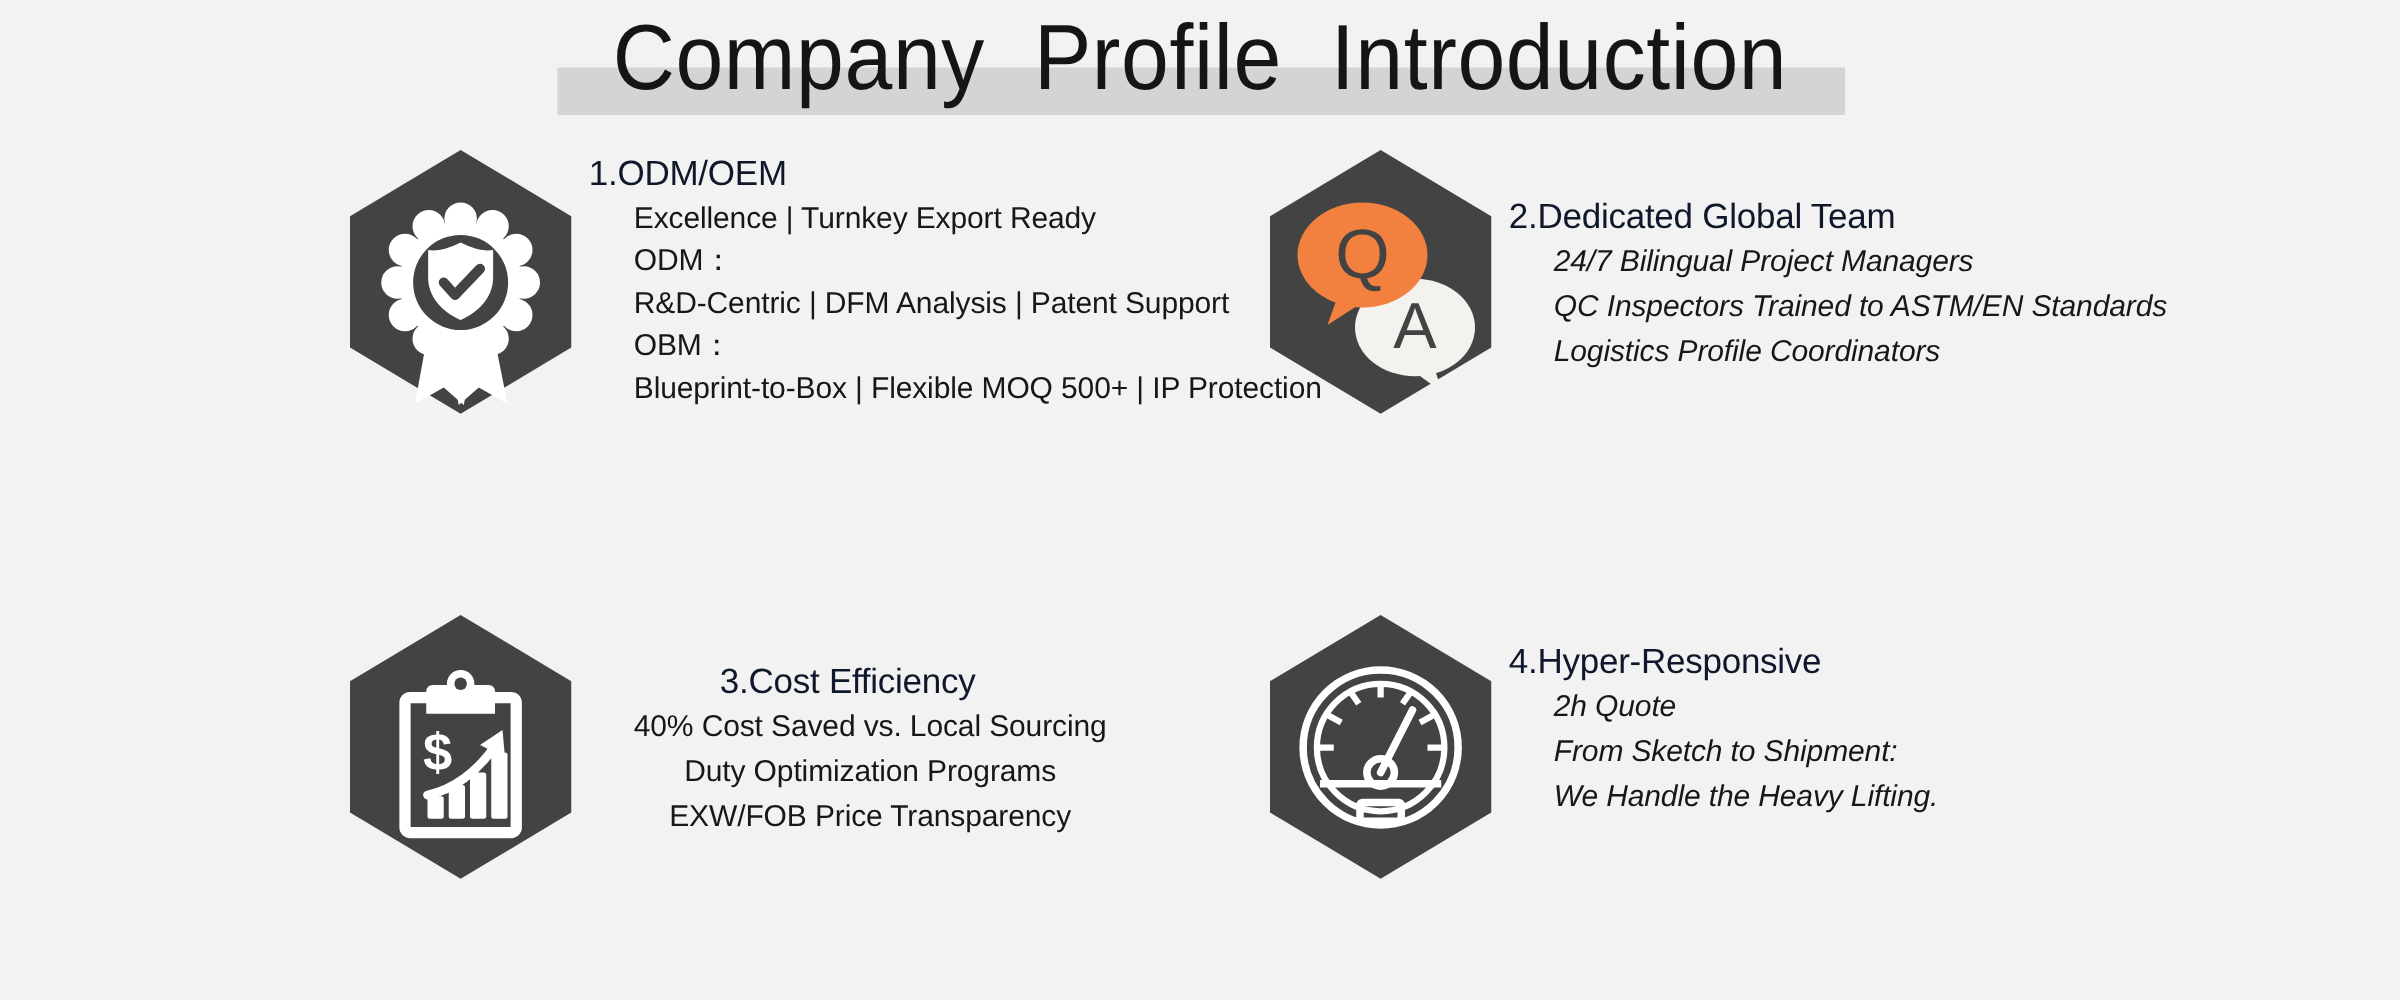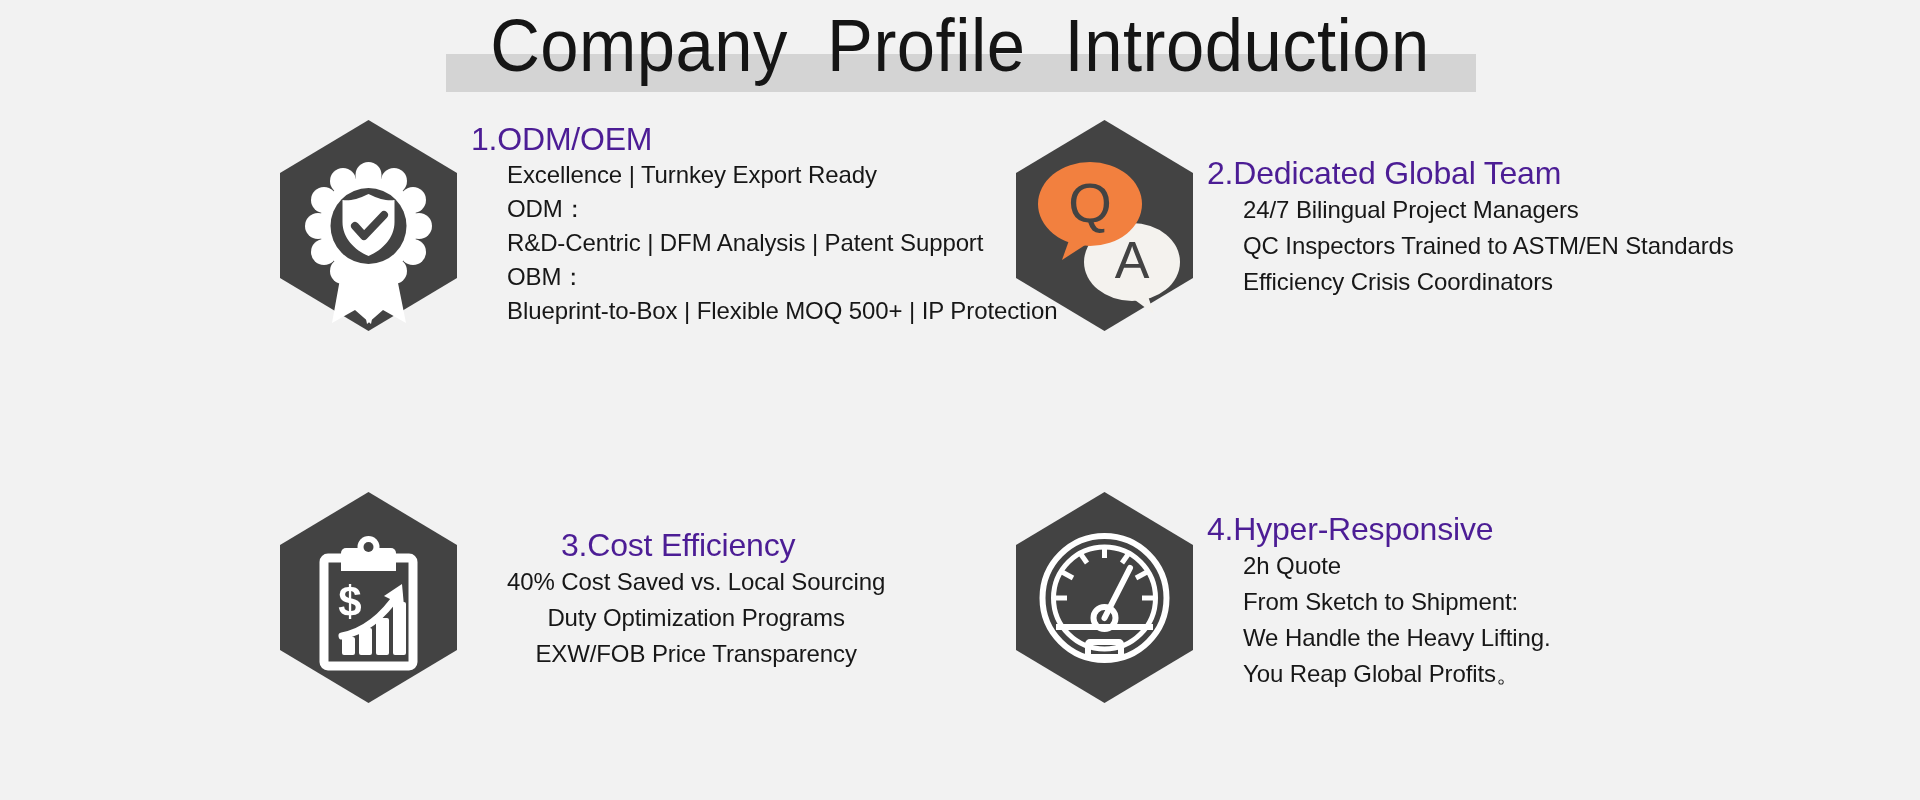--- a/index.html
+++ b/index.html
@@ -79,44 +79,44 @@
     width: 185px;
     height: 215px;
   }
 
   .card-text {
     padding-left: 10px;
     padding-top: 6px;
     color: #1a1a1a;
   }
   .card-title {
-    font-size: 32px;
+    font-size: 28px;
     line-height: 34px;
     font-weight: 500;
-    color: #4c1d95;
+    color: #0f172a;
     white-space: nowrap;
     margin-bottom: 2px;
     letter-spacing: -0.2px;
   }
   .card-line {
     font-size: 24px;
     line-height: 34px;
     font-weight: 400;
     color: #171717;
     white-space: nowrap;
     letter-spacing: -0.1px;
     margin-left: 36px;
   }
   .card-1 .card-text { padding-top: 4px; }
   .card-2 .card-text { padding-top: 38px; }
   .card-3 .card-text { padding-top: 38px; text-align: center; }
   .card-4 .card-text { padding-top: 22px; }
 
   .card-2 .card-line,
-  .card-4 .card-line { line-height: 36px; }
+  .card-4 .card-line { line-height: 36px; font-style: italic; }
   .card-3 .card-line { line-height: 36px; }
 </style>
 </head>
 <body>
 
 <div id="title-area">
   <div id="title-band"></div>
   <div id="page-title">Company  Profile  Introduction</div>
 </div>
 
@@ -177,21 +177,21 @@
           <ellipse cx="78" cy="86" rx="52" ry="42" fill="#f2803f"></ellipse>
           <polygon points="60,114 50,142 84,120" fill="#f2803f"></polygon>
           <text x="78" y="104" font-family="'Liberation Sans', sans-serif" font-size="56" font-weight="400" fill="#434343" text-anchor="middle">Q</text>
         </g>
       </svg>
     </div>
     <div class="card-text">
       <div class="card-title">2.Dedicated Global Team</div>
       <div class="card-line">24/7 Bilingual Project Managers</div>
       <div class="card-line">QC Inspectors Trained to ASTM/EN Standards</div>
-      <div class="card-line">Efficiency Crisis Coordinators</div>
+      <div class="card-line">Logistics Profile Coordinators</div>
     </div>
   </div>
 
   <div class="card card-3">
     <div class="icon-wrap">
       <svg class="hex" viewBox="0 0 185 215">
         <polygon points="92.5,2 181,55 181,160 92.5,213 4,160 4,55" fill="#434343"></polygon>
         <g fill="none" stroke="#ffffff" stroke-width="9">
           <path d="M68 68 H52 a4 4 0 0 0 -4 4 V172 a4 4 0 0 0 4 4 H133 a4 4 0 0 0 4 -4 V72 a4 4 0 0 0 -4 -4 H117"></path>
         </g>
@@ -244,17 +244,16 @@
         <circle cx="92.5" cy="128" r="11" fill="none" stroke="#ffffff" stroke-width="6"></circle>
 
         <rect x="76" y="152" width="33" height="15" rx="2" fill="none" stroke="#ffffff" stroke-width="6"></rect>
       </svg>
     </div>
     <div class="card-text">
       <div class="card-title">4.Hyper-Responsive</div>
       <div class="card-line">2h Quote</div>
       <div class="card-line">From Sketch to Shipment:</div>
       <div class="card-line">We Handle the Heavy Lifting.</div>
-      <div class="card-line">You Reap Global Profits。</div>
     </div>
   </div>
 
 </div>
 
 </body></html>

